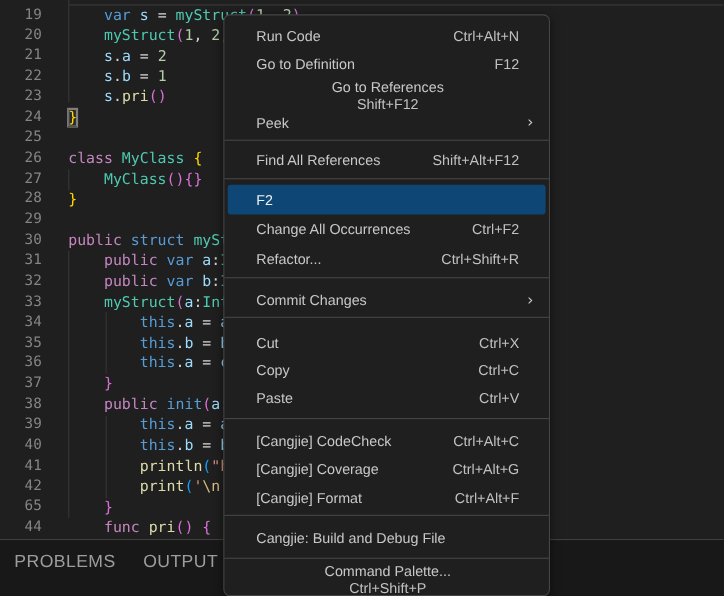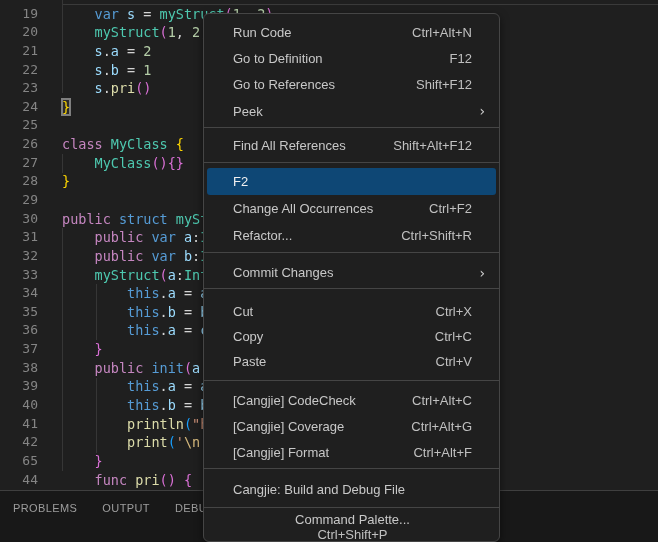--- a/index.html
+++ b/index.html
@@ -32,21 +32,21 @@
               background:rgba(120,120,120,.12); }
 
   .cur-line-edge { position:absolute; left:62px; right:0; top:4px; height:0;
                    border-top:1px solid #3a3a3a; }
   .iguide { position:absolute; width:0; border-left:1px solid #363636; }
 
   
   #panel { position:absolute; left:0; top:490px; width:658px; height:52px;
            background:var(--panel-bg,#181818); border-top:1px solid #3f3f3f; z-index:2; }
   #panel-tabs { position:absolute; left:13px; top:11px; display:flex; gap:25px; }
-  #panel-tabs .ptab { font-size:11px; letter-spacing:.4px; color:#9d9d9d; white-space:nowrap; }
+  #panel-tabs .ptab { font-size:16px; letter-spacing:.4px; color:#9d9d9d; white-space:nowrap; }
 
   
   #ctx-menu { position:absolute; left:203px; top:13px; width:297px; z-index:5;
               background:var(--menu-bg,#1f1f1f); border:1px solid #454545; border-radius:6px;
               box-shadow:0 3px 9px rgba(0,0,0,.5); padding:5px 0 3px 0; color:#cccccc;
               font-size:13px; }
   .mi { display:flex; align-items:center; justify-content:space-between;
         padding:0 27px 0 29px; white-space:nowrap; }
   .mi .lbl { color:#c8c8c8; }
   .mi .sct { color:#c0c0c0; }
@@ -138,21 +138,21 @@
 
   <div id="ctx-menu">
       <div class="mi" style="height: 26.3px;">
         <span class="lbl">Run Code</span>
         <span class="sct">Ctrl+Alt+N</span>
       </div>
       <div class="mi" style="height: 26.3px;">
         <span class="lbl">Go to Definition</span>
         <span class="sct">F12</span>
       </div>
-      <div class="mi" style="height: 26.3px;">
+      <div class="mi" style="height: 26.3px; flex-direction: column;">
         <span class="lbl">Go to References</span>
         <span class="sct">Shift+F12</span>
       </div>
       <div class="mi" style="height: 26.3px;">
         <span class="lbl">Peek</span>
         <span class="sub">›</span>
       </div>
       <div class="msep" style="margin: 2.8px 0px 5px;"></div>
       <div class="mi" style="height: 25px;">
         <span class="lbl">Find All References</span>

